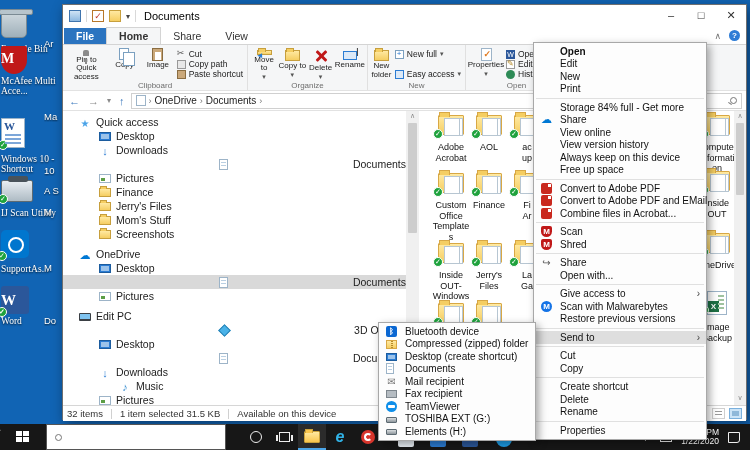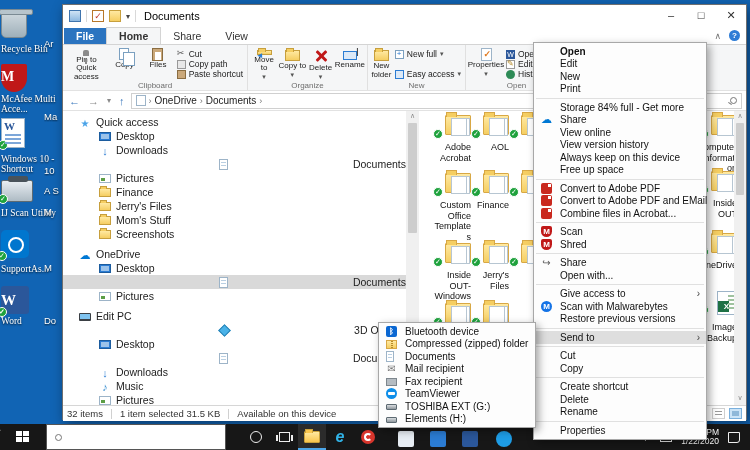--- a/index.html
+++ b/index.html
@@ -153,21 +153,21 @@
     background:#f5ce62; border:1px solid #c79f3d; border-bottom:none; }
   .ni-pc { background:#3a3f44; height:8px; margin-top:1px; border-radius:1px; }
   .ni-pc::after { content:""; position:absolute; inset:1px 1px 2px 1px; background:#7fc3ef; }
   .ni-3d { background:#49b2e8; width:9px; height:9px; margin:1px auto 0; transform:rotate(45deg); border:1px solid #2680b3; }
   .navscroll, .fscroll { width:13px; background:#f0f0f0; position:relative; }
   .fscroll { width:12px; }
   .sarrow { position:absolute; left:0; right:0; text-align:center; color:#8a8a8a; font-size:7px; height:10px; }
   .sthumb { position:absolute; left:2px; right:2px; background:#cdcdcd; border-radius:1px; }
 
   .filearea { position:relative; flex:1; background:#fff; overflow:hidden; }
-  .fcell { position:absolute; width:40px; text-align:right; }
+  .fcell { position:absolute; width:40px; text-align:center; }
   .ficon { position:relative; display:inline-block; width:26px; height:20px; }
   .fi-folder { background:linear-gradient(#ffe9a2,#f5ce62); border:1px solid #d8a845; border-radius:1px; }
   .fi-folder::before { content:""; position:absolute; top:-4px; left:0; width:9px; height:4px;
     background:#f5ce62; border:1px solid #d8a845; border-bottom:none; }
   .fi-folder.docs::after { content:""; position:absolute; left:5px; top:2px; width:14px; height:16px;
     background:#fff; border:1px solid #b7c6d2; box-shadow:3px 0 0 -1px #fff, 3px 0 0 0 #b7c6d2; }
   .fi-excel { background:#fff; border:1px solid #9db4c8; width:20px; height:24px; }
   .fi-excel::before { content:"X"; position:absolute; left:0; bottom:2px; width:11px; height:11px;
     background:#1e7145; color:#fff; font-size:8px; font-weight:bold; line-height:11px; }
   .fi-excel::after { content:""; position:absolute; right:2px; top:3px; width:6px; height:14px;
@@ -261,21 +261,21 @@
   .tr-clock { text-align:right; font-size:8.5px; line-height:9.5px; color:#fff; }
   .tr-action { width:12px; height:11px; border:1px solid #eee; border-radius:0 0 3px 0; }
 </style>
 </head>
 <body>
 
 <div class="desktop">
 
   <div id="desktop-icons">
       <div class="dicon" style="left: 1px; top: 8px;"><span class="dico ico-recycle"></span><div class="dlabel">Recycle Bin</div></div>
-      <div class="dicon" style="left: 1px; top: 62px;"><span class="dico ico-mcafee"></span><div class="dlabel">McAfee Multi Acce...</div></div>
+      <div class="dicon" style="left: 1px; top: 44px;"><span class="dico ico-mcafee"></span><div class="dlabel">McAfee Multi Acce...</div></div>
       <div class="dicon" style="left: 1px; top: 118px;"><span class="dico ico-worddoc"><span class="badge"></span></span><div class="dlabel">Windows 10 - Shortcut</div></div>
       <div class="dicon" style="left: 1px; top: 174px;"><span class="dico ico-scanner"><span class="badge"></span></span><div class="dlabel">IJ Scan Utility</div></div>
       <div class="dicon" style="left: 1px; top: 228px;"><span class="dico ico-support"><span class="badge"></span></span><div class="dlabel">SupportAs...</div></div>
       <div class="dicon" style="left: 1px; top: 284px;"><span class="dico ico-word"><span class="badge"></span></span><div class="dlabel">Word</div></div>
     </div>
   <div id="desktop-fragments">
       <div class="dfrag" style="left: 44px; top: 38px;">Ar</div>
       <div class="dfrag" style="left: 44px; top: 95px; margin-top: 16px;">Ma</div>
       <div class="dfrag" style="left: 44px; top: 152px; margin-top: 33px;">A S</div>
       <div class="dfrag" style="left: 44px; top: 165px;">10</div>
@@ -320,21 +320,21 @@
           <div class="rbig wide">
             <span class="ric ri-pin"></span>
             <span>Pin to Quick access</span>
           </div>
           <div class="rbig">
             <span class="ric ri-copy"></span>
             <span>Copy</span>
           </div>
           <div class="rbig">
             <span class="ric ri-paste"></span>
-            <span>Files</span>
+            <span>Image</span>
           </div>
           <div class="rsmallcol">
             <div class="rsmall">
               <span class="sic si-cut"></span>
               <span>Cut</span>
               </div>
             <div class="rsmall">
               <span class="sic si-copypath"></span>
               <span>Copy path</span>
               </div>
@@ -520,21 +520,21 @@
             <span>Desktop</span>
           </div>
           <div class="nav-item" style="padding-left: 36px;">
             <span class="nico ni-doc"></span>
             <span>Documents</span>
           </div>
           <div class="nav-item" style="padding-left: 36px;">
             <span class="nico ni-down"></span>
             <span>Downloads</span>
           </div>
-          <div class="nav-item" style="padding-left: 36px;">
+          <div class="nav-item" style="padding-left: 56px;">
             <span class="nico ni-music"></span>
             <span>Music</span>
           </div>
           <div class="nav-item" style="padding-left: 36px;">
             <span class="nico ni-pic"></span>
             <span>Pictures</span>
           </div>
         </div>
       <div class="navscroll">
         <span class="sarrow" style="top:1px">∧</span>
@@ -687,20 +687,24 @@
   <div class="cmenu" id="sendto-menu" style="left:378px;top:322px;width:158px;z-index:110;">
       <div class="cm-item">
         <span class="cm-ic mi-bt"></span>
         <span>Bluetooth device</span>
       </div>
       <div class="cm-item">
         <span class="cm-ic mi-zip"></span>
         <span>Compressed (zipped) folder</span>
       </div>
       <div class="cm-item">
+        <span class="cm-ic mi-desktop"></span>
+        <span>Desktop (create shortcut)</span>
+      </div>
+      <div class="cm-item">
         <span class="cm-ic mi-doc"></span>
         <span>Documents</span>
       </div>
       <div class="cm-item">
         <span class="cm-ic mi-mail"></span>
         <span>Mail recipient</span>
       </div>
       <div class="cm-item">
         <span class="cm-ic mi-fax"></span>
         <span>Fax recipient</span>

